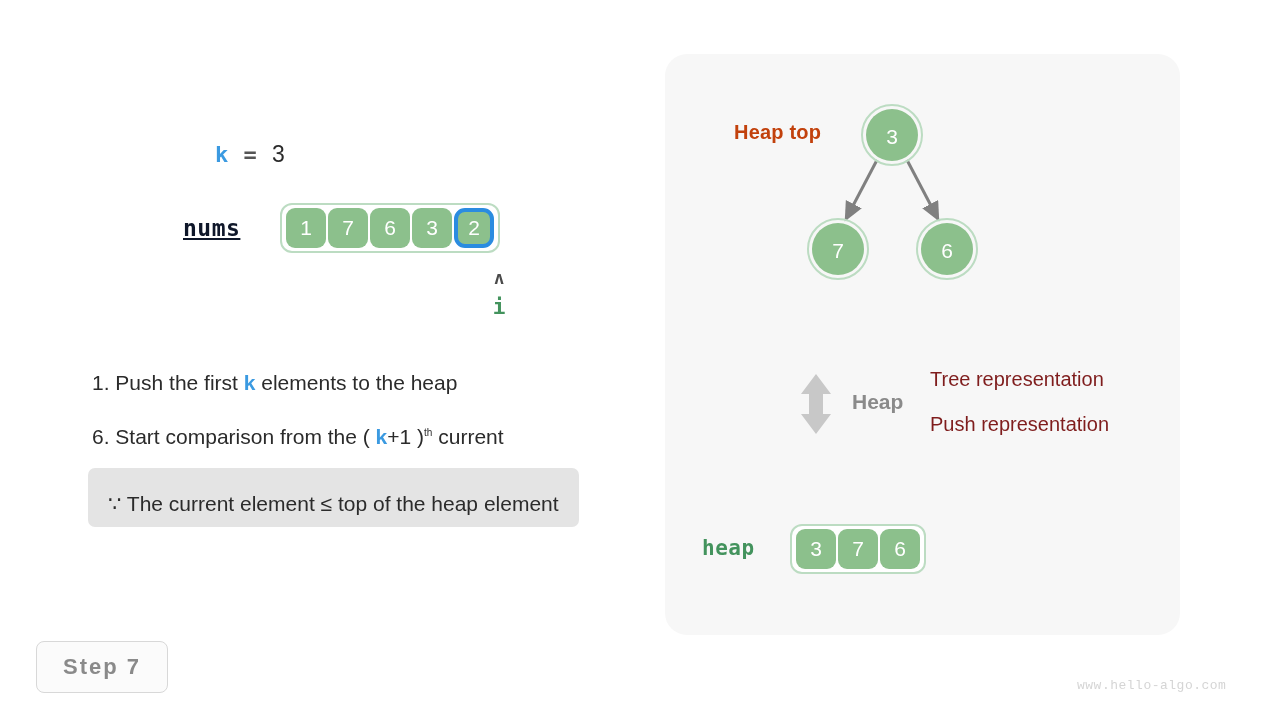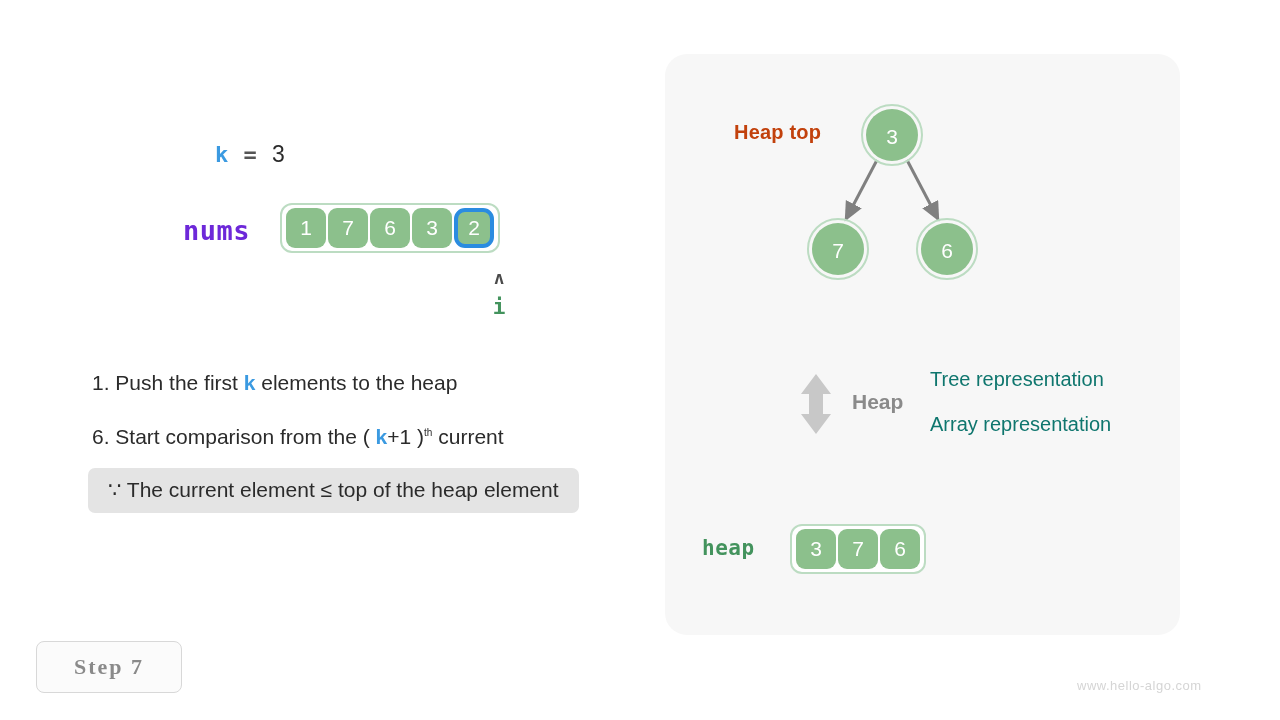--- a/index.html
+++ b/index.html
@@ -31,24 +31,25 @@
     margin-left: 32px;
   }
   .k-var  { color: #3b9ae1; }
   .k-eq   { color: #555555; font-weight: bold; }
   .k-val  { color: #2b2b2b; font-weight: normal; font-family: "Liberation Sans", sans-serif; font-size: 23px; }
 
   .nums-label {
     left: 183px;
     top: 215px;
     font-family: "DejaVu Sans Mono", monospace;
-    font-size: 27px;
-    font-weight: bold;
-    color: #6d28d9;
+    font-size: 23px;
+    font-weight: bold;
+    color: #0f172a;
     letter-spacing: 0.5px;
+    text-decoration: underline;
   }
 
   
   .array-wrap {
     display: flex;
     align-items: center;
     border: 2px solid #bcdcc2;
     border-radius: 12px;
     background: #ffffff;
     padding: 3px;
@@ -118,51 +119,51 @@
   #step-1 { top: 371px; }
   #step-2 { top: 425px; }
   .hl-k { color: #3b9ae1; font-weight: bold; }
   .sup  { font-size: 10px; vertical-align: super; }
 
   .reason-box {
     left: 88px;
     top: 468px;
     background: #e4e4e4;
     border-radius: 7px;
-    padding: 10px 20px 11px 20px;
+    padding: 24px 20px 11px 20px;
     font-size: 21px;
     color: #2b2b2b;
     white-space: nowrap;
     box-sizing: border-box;
   }
 
   
   .step-badge {
     left: 36px;
     top: 641px;
-    width: 146px;
+    width: 132px;
     height: 52px;
     border: 1px solid #d8d8d8;
     border-radius: 8px;
     background: #fbfbfb;
     display: flex;
     align-items: center;
     justify-content: center;
-    font-family: Liberation Serif, serif;
+    font-family: Liberation Sans, sans-serif;
     font-size: 22px;
     font-weight: bold;
     color: #8a8a8a;
     letter-spacing: 2px;
     box-sizing: border-box;
   }
 
   .watermark {
     left: 1077px;
     top: 678px;
-    font-family: Liberation Sans, sans-serif;
+    font-family: Liberation Mono, monospace;
     font-size: 13px;
     color: #d5d5d5;
     letter-spacing: 0.5px;
   }
 
   
   .panel {
     left: 665px;
     top: 54px;
     width: 515px;
@@ -195,21 +196,21 @@
   .legend-heap {
     left: 852px;
     top: 390px;
     font-size: 21px;
     font-weight: bold;
     color: #8a8a8a;
   }
   .legend-line {
     left: 930px;
     font-size: 20px;
-    color: #0f766e;
+    color: #7f1d1d;
     white-space: nowrap;
   }
   #legend-tree  { top: 368px; }
   #legend-array { top: 413px; }
 </style>
 </head>
 <body>
 
 <div class="abs panel"></div>
 
@@ -242,21 +243,21 @@
     <circle cx="167" cy="154" r="26" fill="#8cc08c"></circle>
     <text class="node-text" x="167" y="155">6</text>
   </g>
 </svg>
 
 <svg class="abs" id="legend-arrow" width="36" height="62">
   <path d="M18,1 L33,21 L25,21 L25,41 L33,41 L18,61 L3,41 L11,41 L11,21 L3,21 Z" fill="#c8c8c8"></path>
 </svg>
 <div class="abs legend-heap">Heap</div>
 <div class="abs legend-line" id="legend-tree">Tree representation</div>
-<div class="abs legend-line" id="legend-array">Array representation</div>
+<div class="abs legend-line" id="legend-array">Push representation</div>
 
 <div class="abs heap-label">heap</div>
 <div class="abs array-wrap" id="heap-array">
   <div class="cell">3</div>
   <div class="cell">7</div>
   <div class="cell">6</div>
 </div>
 
 <div class="abs k-line">
   <span class="k-var">k</span>

